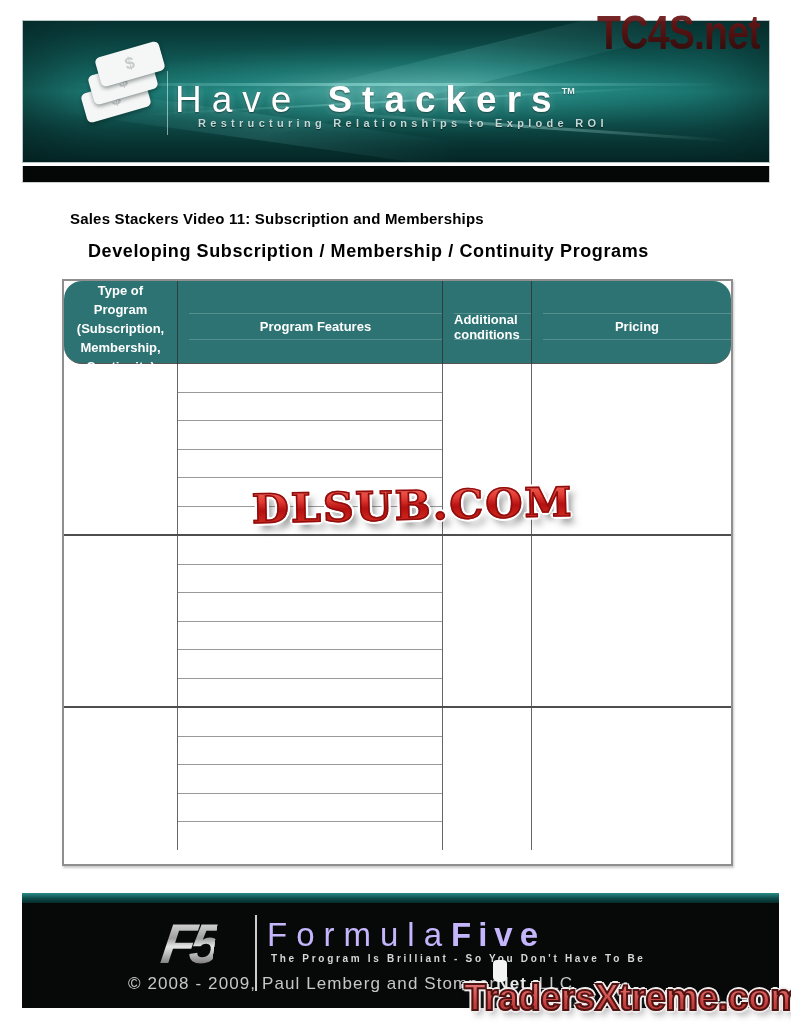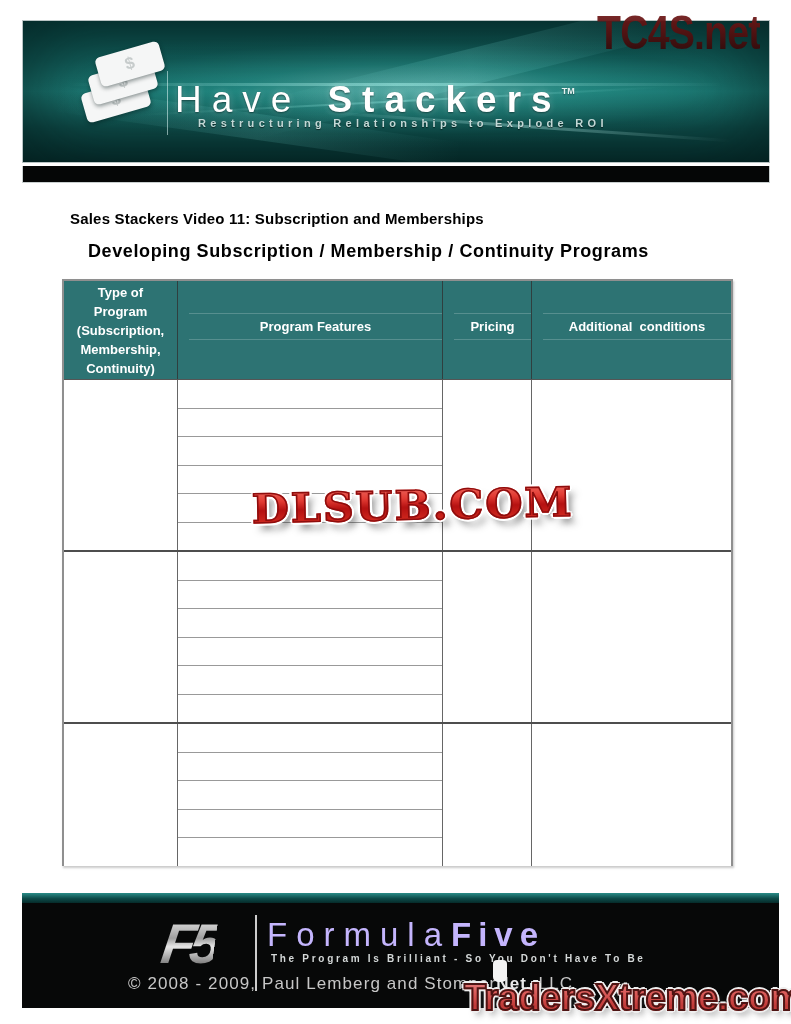--- a/index.html
+++ b/index.html
@@ -86,22 +86,22 @@
 
   
   .subtitle { position:absolute; left:70px; top:210px; font-size:15px; font-weight:bold;
     color:#000; letter-spacing:0.2px; }
   .heading { position:absolute; left:88px; top:241px; font-size:18px; font-weight:bold;
     color:#000; letter-spacing:0.6px; }
 
   
   .sheet-table { position:absolute; left:62px; top:279px; width:671px; height:587px;
     border:2px solid #8f8f8f; box-shadow:1px 2px 2px rgba(150,150,150,0.5); }
-  .thead { display:grid; grid-template-columns:113px 265px 89px 200px; height:99px;
-    background:#2d7373; border-bottom:1px solid #555; }
+  .thead { display:grid; grid-template-columns:113px 265px 89px 200px; height:83px;
+    background:#2d7373; border-bottom:1px solid #555;border-radius:18px; }
   .th-cell { position:relative; color:#fff; }
   .th-cell + .th-cell { border-left:1px solid #2f3f3f;padding-left:11px; }
   .th-col1 { display:flex; align-items:center; justify-content:center; text-align:center;
     font-size:13px; font-weight:bold; line-height:19px; white-space:pre-line; }
   .th-stack { display:flex; flex-direction:column; height:100%; }
   .hrow-top { height:33px; border-bottom:1px solid rgba(255,255,255,0.20); }
   .hrow-mid { height:25px; display:flex; align-items:center; justify-content:center; }
   .hrow-bot { flex:1; border-top:1px solid rgba(255,255,255,0.20); }
   .th-label { font-size:13px; font-weight:bold; white-space:pre-wrap; }
 
@@ -174,28 +174,28 @@
       <div class="th-cell th-stack">
         <div class="hrow-top"></div>
         <div class="hrow-mid">
             <span class="th-label">Program Features</span>
           </div>
         <div class="hrow-bot"></div>
       </div>
       <div class="th-cell th-stack">
         <div class="hrow-top"></div>
         <div class="hrow-mid">
-            <span class="th-label">Pricing</span>
+            <span class="th-label">Additional  conditions</span>
           </div>
         <div class="hrow-bot"></div>
       </div>
       <div class="th-cell th-stack">
         <div class="hrow-top"></div>
         <div class="hrow-mid">
-            <span class="th-label">Additional  conditions</span>
+            <span class="th-label">Pricing</span>
           </div>
         <div class="hrow-bot"></div>
       </div>
     </div>
 
     <div class="tblock b1">
       <div class="bcell"></div>
       <div class="bcell feature-col">
           <div class="feature-row"></div>
           <div class="feature-row"></div>

